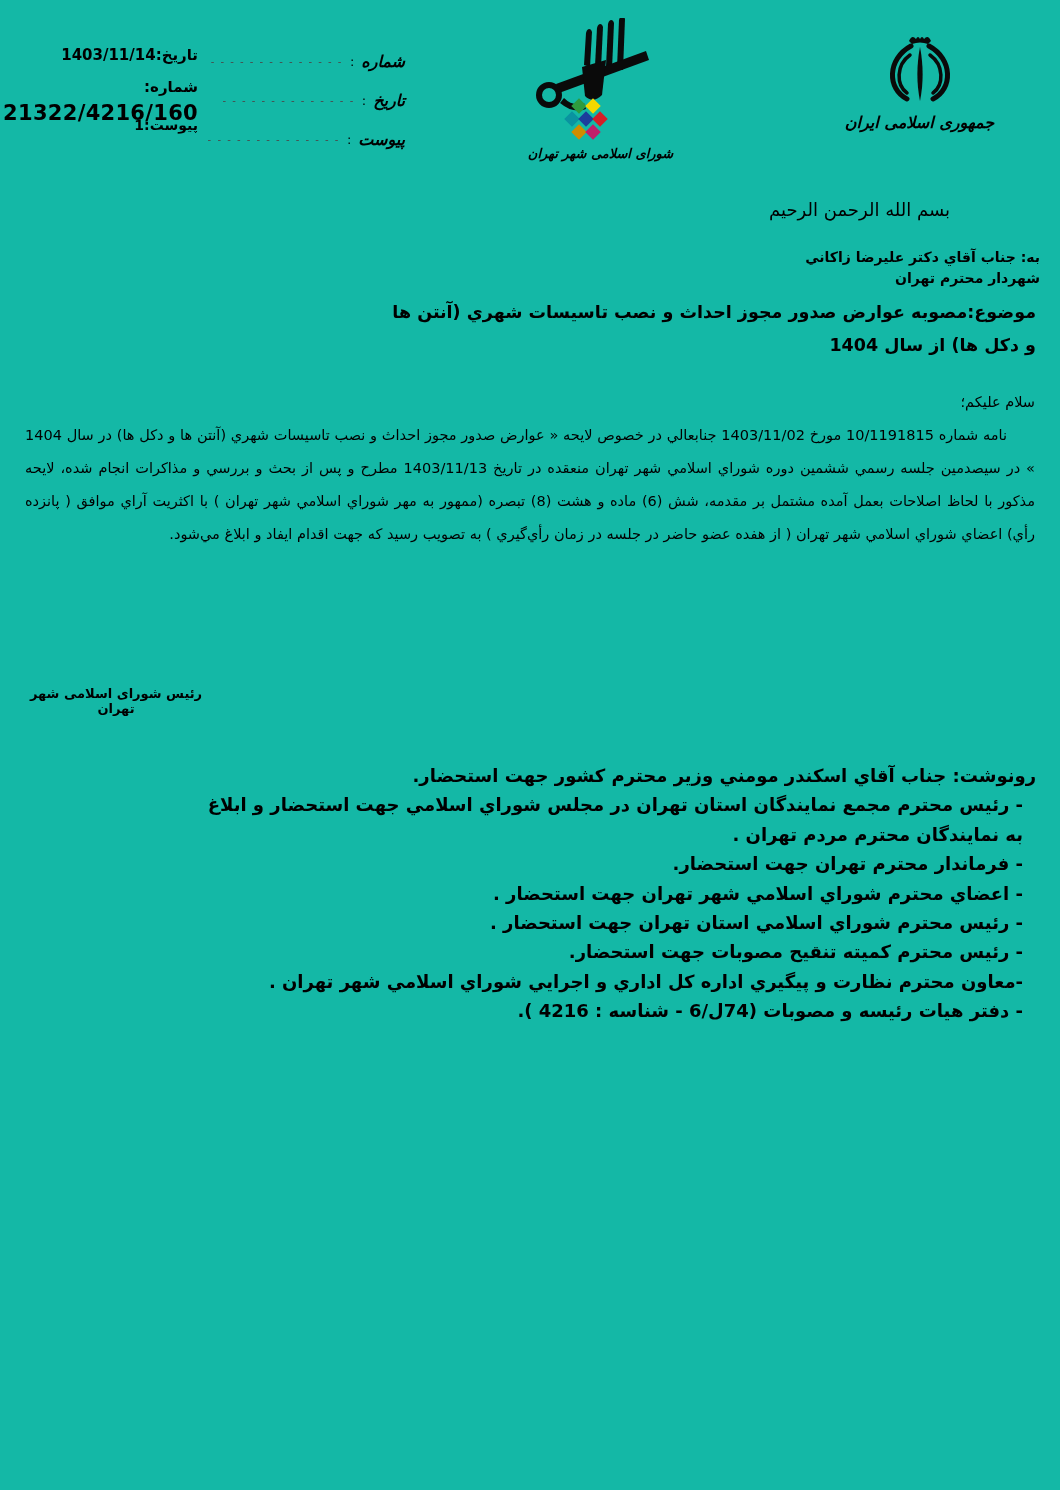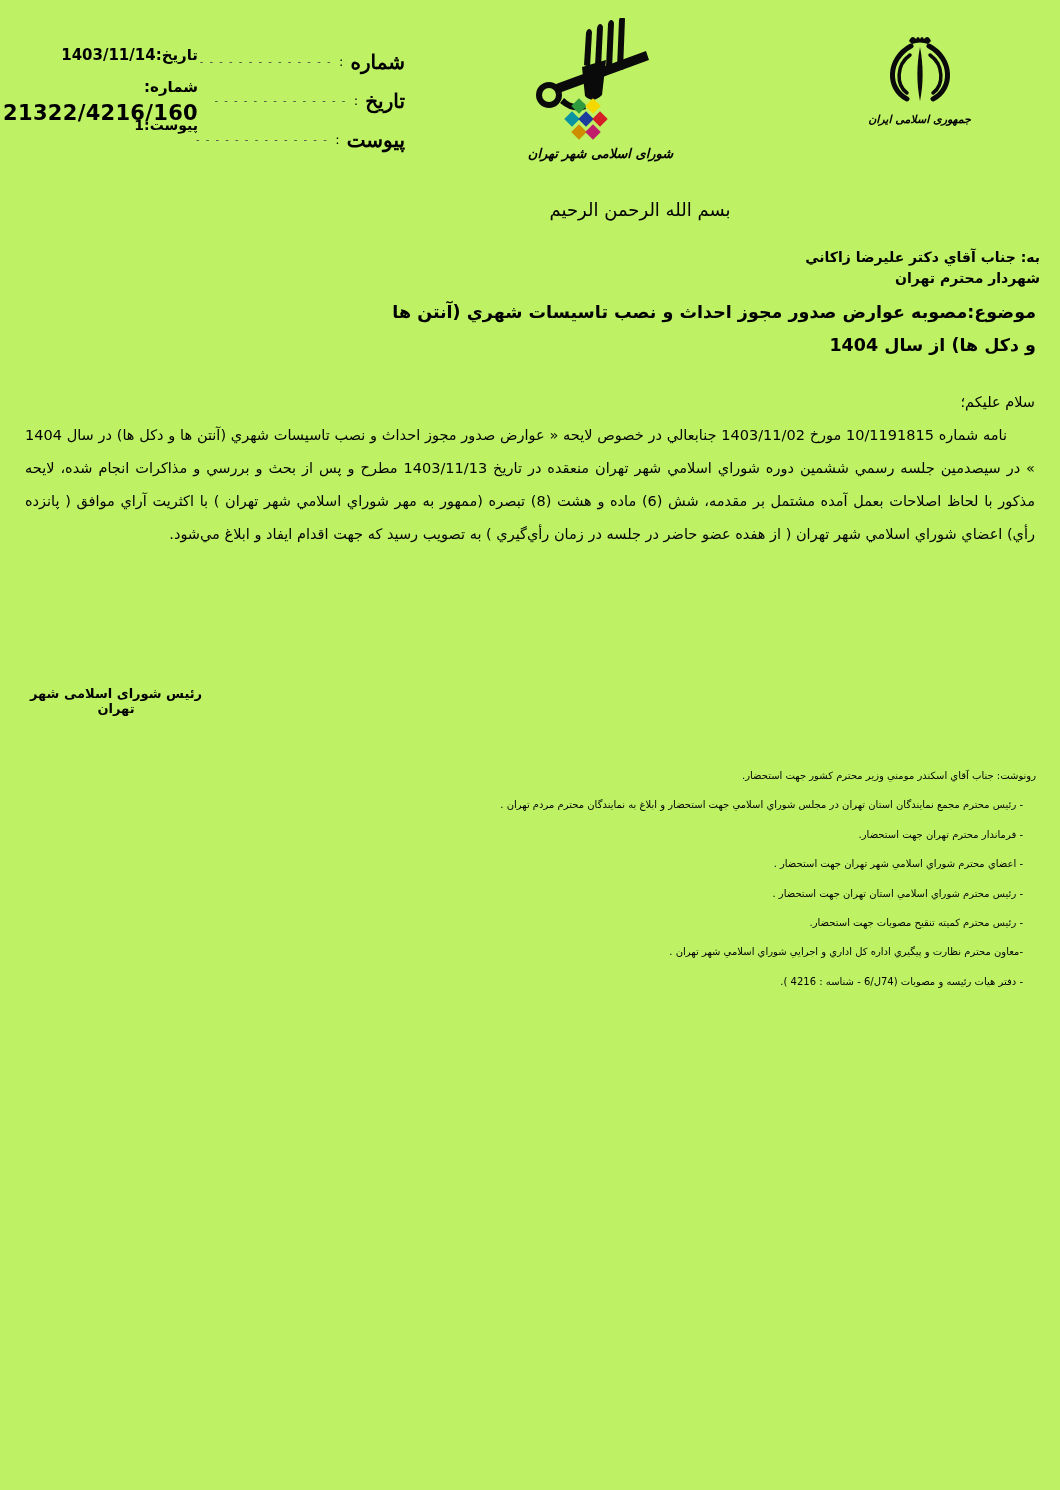--- a/index.html
+++ b/index.html
@@ -1,72 +1,72 @@
 <!DOCTYPE html>
 <html lang="fa"><head>
 <meta charset="utf-8">
 <style>
   html,body{margin:0;padding:0;background:#fff;}
   .page{
-    position:relative;width:1060px;height:1490px;background:#bef264;
+    position:relative;width:1060px;height:1490px;background:#14b8a6;
     font-family:"DejaVu Sans",sans-serif;color:#000;overflow:hidden;
   }
 
   
   .stamp-block{
     position:absolute;left:40px;top:46px;width:158px;
     direction:rtl;text-align:right;font-weight:bold;font-size:15px;line-height:1.25;
   }
   .stamp-date{margin-bottom:13px;}
   .stamp-number-label{margin-bottom:3px;}
   .stamp-number{font-size:21px;letter-spacing:.3px;}
   .stamp-attach{margin-top:-9px;text-align:right;font-size:14px;}
 
   
   .form-block{position:absolute;left:205px;top:42px;width:200px;direction:rtl;}
   .form-row{display:flex;align-items:center;gap:7px;height:39px;}
   .form-label{
-    font-family:"DejaVu Serif",serif;font-weight:bold;
-    font-size:20px;white-space:nowrap;
+    font-family:"DejaVu Serif",serif;font-style:italic;font-weight:bold;
+    font-size:16px;white-space:nowrap;
   }
   .form-colon{font-size:13px;}
   .form-dashes{font-size:10px;color:#4a4a4a;letter-spacing:1.5px;white-space:nowrap;direction:ltr;}
 
   
   .council-logo{position:absolute;left:468px;top:18px;width:265px;text-align:center;}
   .council-caption{
     font-weight:bold;font-style:italic;font-size:13px;margin-top:-2px;direction:rtl;
   }
 
   
   .iran-emblem{position:absolute;left:842px;top:32px;width:155px;text-align:center;}
-  .iran-caption{font-weight:bold;font-style:italic;font-size:11px;margin-top:1px;direction:rtl;}
+  .iran-caption{font-weight:bold;font-style:italic;font-size:16px;margin-top:1px;direction:rtl;}
 
   
-  .basmala{position:absolute;left:330px;top:199px;width:620px;text-align:center;
+  .basmala{position:absolute;left:330px;top:199px;width:620px;
     font-size:18px;direction:rtl;}
   .addressee{position:absolute;right:20px;top:247px;direction:rtl;text-align:right;
     font-weight:bold;font-size:14px;line-height:21px;}
   .subject{position:absolute;right:24px;top:296px;width:655px;direction:rtl;
     text-align:right;font-weight:bold;font-size:17.5px;line-height:33px;}
   .letter-body{position:absolute;left:25px;right:25px;top:386px;direction:rtl;
     text-align:justify;font-size:14.5px;line-height:33px;}
   .letter-body p{margin:0;}
   .letter-body p.bodypar{text-indent:28px;}
 
   
   .signature{position:absolute;left:12px;top:682px;width:208px;text-align:center;direction:rtl;}
   .sig-wrap{position:relative;height:56px;}
   .sig-svg{position:absolute;left:0;top:0;}
   .sig-name{position:relative;top:15px;font-weight:bold;font-size:14px;}
   .sig-title{font-weight:bold;font-size:13px;margin-top:4px;}
 
   
   .cc-list{position:absolute;right:24px;top:761px;width:845px;direction:rtl;
-    text-align:right;font-size:10px;line-height:29.4px;list-style:none;margin:0;padding:0;}
+    text-align:right;font-size:18px;line-height:29.4px;list-style:none;margin:0;padding:0;font-weight:bold;}
   .cc-list li+li{padding-right:13px;}
 </style>
 </head>
 <body>
 
 <div class="page">
 
   <div class="stamp-block">
     <div class="stamp-date"><span>تاریخ:</span><span>1403/11/14</span></div>
     <div class="stamp-number-label">شماره:</div>

